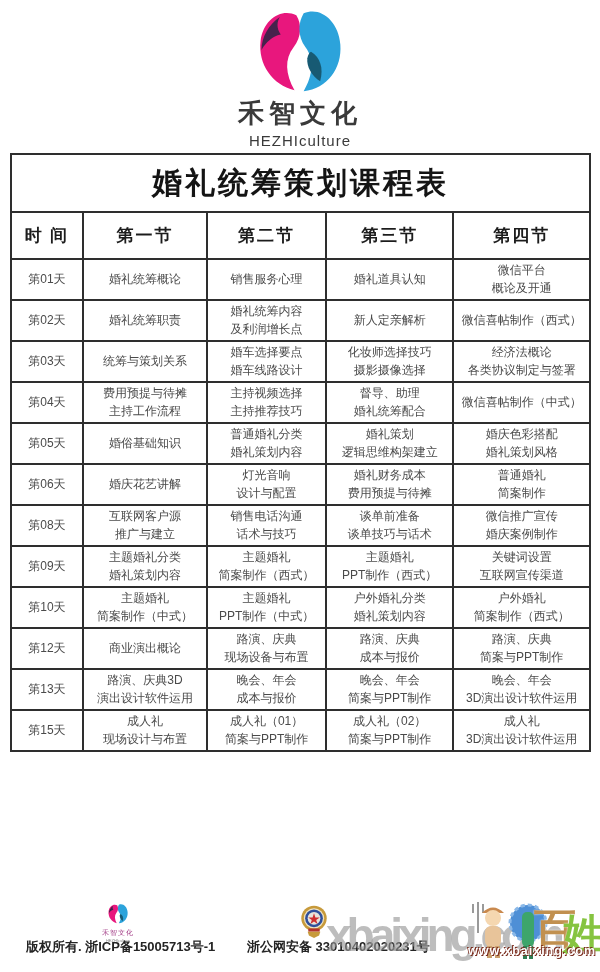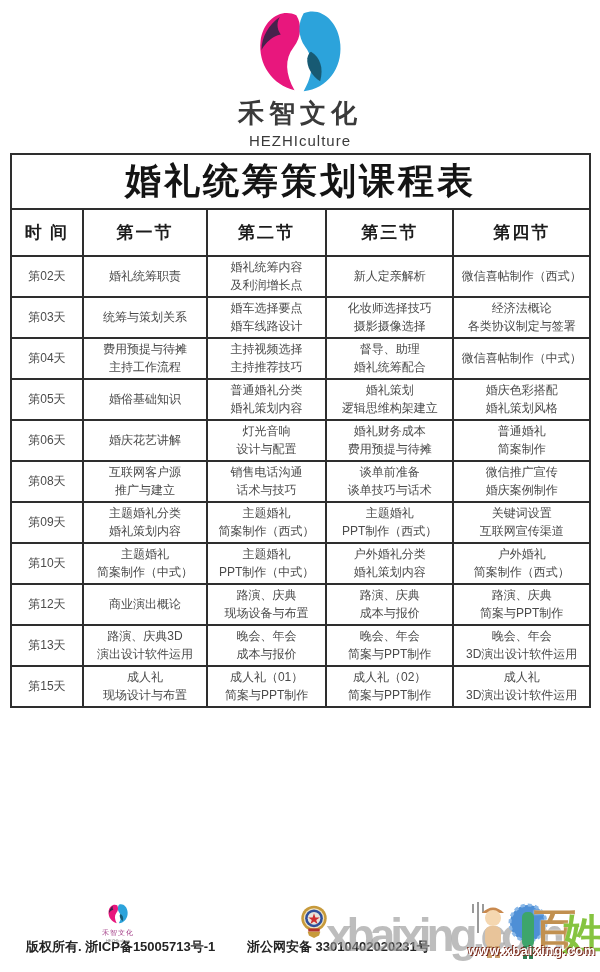--- a/index.html
+++ b/index.html
@@ -8,21 +8,21 @@
 
   
   .brand-block { position:absolute; top:6px; left:0; width:600px; text-align:center; }
   .brand-logo { display:block; margin:0 auto; }
   .brand-cn { display:block; margin-top:2px; font-size:26px; font-weight:600; color:#3a3a3a; letter-spacing:5px; }
   .brand-en { display:block; margin-top:1px; font-size:15px; color:#3a3a3a; letter-spacing:1px; }
 
   
   .course-table { position:absolute; left:10px; top:153px; width:581px; border-collapse:collapse; table-layout:fixed; }
   .course-table td, .course-table th { border:2px solid #2e2e2e; text-align:center; vertical-align:middle; padding:2px; }
-  .title-cell { height:52px; font-family:"Liberation Serif","DejaVu Serif",serif; font-size:36px; font-weight:700; color:#141414; letter-spacing:3px; }
+  .title-cell { height:58px; font-family:"Liberation Serif","DejaVu Serif",serif; font-size:30px; font-weight:700; color:#141414; letter-spacing:3px; }
   .head-cell { height:47px; font-family:"Liberation Serif","DejaVu Serif",serif; font-size:17px; font-weight:700; color:#1c1c1c; letter-spacing:2px; }
   .day-cell { height:41px; font-size:12px; color:#4a4a4a; }
   .cell { height:41px; font-size:12px; line-height:1.45; color:#4a4a4a; white-space:pre-line; }
 
   
   .footer-logo { position:absolute; left:88px; top:903px; width:60px; text-align:center; }
   .footer-logo .mini-cn { display:block; font-size:7px; color:#a23c86; letter-spacing:1px; margin-top:0; }
   .footer-logo .mini-en { display:block; font-size:4px; color:#888; }
   .copyright-text { position:absolute; left:26px; top:938px; font-size:13px; font-weight:700; color:#242424; }
   .badge { position:absolute; left:300px; top:905px; }
@@ -66,20 +66,28 @@
       <tr>
         <th class="head-cell">时 间</th>
         <th class="head-cell">第一节</th>
         <th class="head-cell">第二节</th>
         <th class="head-cell">第三节</th>
         <th class="head-cell">第四节</th>
       </tr>
     </thead>
     <tbody>
         <tr>
+          <td class="day-cell">第01天</td>
+          <td class="cell">婚礼统筹概论</td>
+          <td class="cell">销售服务心理</td>
+          <td class="cell">婚礼道具认知</td>
+          <td class="cell">微信平台
+概论及开通</td>
+        </tr>
+        <tr>
           <td class="day-cell">第02天</td>
           <td class="cell">婚礼统筹职责</td>
           <td class="cell">婚礼统筹内容
 及利润增长点</td>
           <td class="cell">新人定亲解析</td>
           <td class="cell">微信喜帖制作（西式）</td>
         </tr>
         <tr>
           <td class="day-cell">第03天</td>
           <td class="cell">统筹与策划关系</td>

